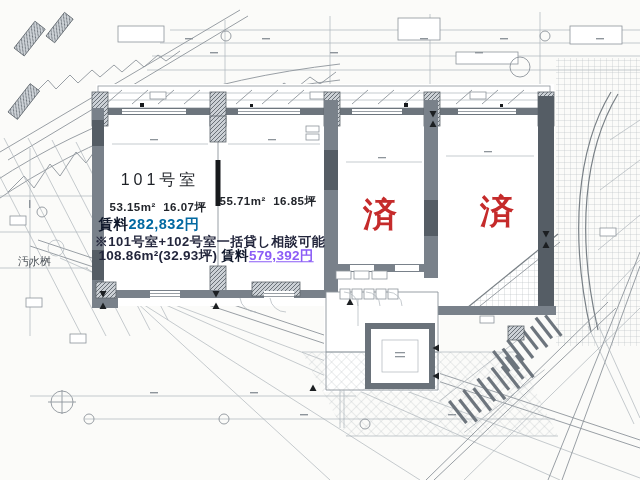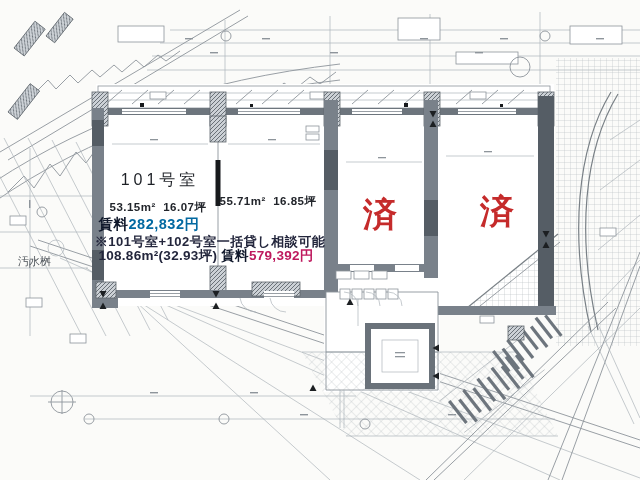--- a/index.html
+++ b/index.html
@@ -24,21 +24,21 @@
   .ov{position:absolute;transform:translate(-50%,-50%);white-space:pre;line-height:1;}
   .room-name{font-size:16px;letter-spacing:4px;color:#1d2026;}
   .room-size{font-size:11.5px;font-weight:bold;letter-spacing:.5px;color:#22252b;}
   .room-price{font-size:14.5px;font-weight:bold;letter-spacing:.5px;}
   .plabel{color:#0f172a;}
   .pamount{color:#0369a1;}
   .status-stamp{font-size:34px;font-weight:bold;color:#c52b2b;}
   .note1{font-size:13px;font-weight:bold;letter-spacing:.5px;color:#23263c;}
   .note2{font-size:13.5px;font-weight:bold;letter-spacing:.3px;}
   .nsize{color:#23263c;}
-  .namount{color:#be185d;}
+  .namount{color:#8b5cf6;text-decoration:underline;}
   .sewage{position:absolute;font-size:11px;color:#4a5056;white-space:nowrap;}
 </style>
 </head>
 <body>
 
 <div id="plan-root">
 
 <svg width="640" height="480" viewBox="0 0 640 480">
   <defs>
     <pattern id="hd" width="4" height="4" patternUnits="userSpaceOnUse">

